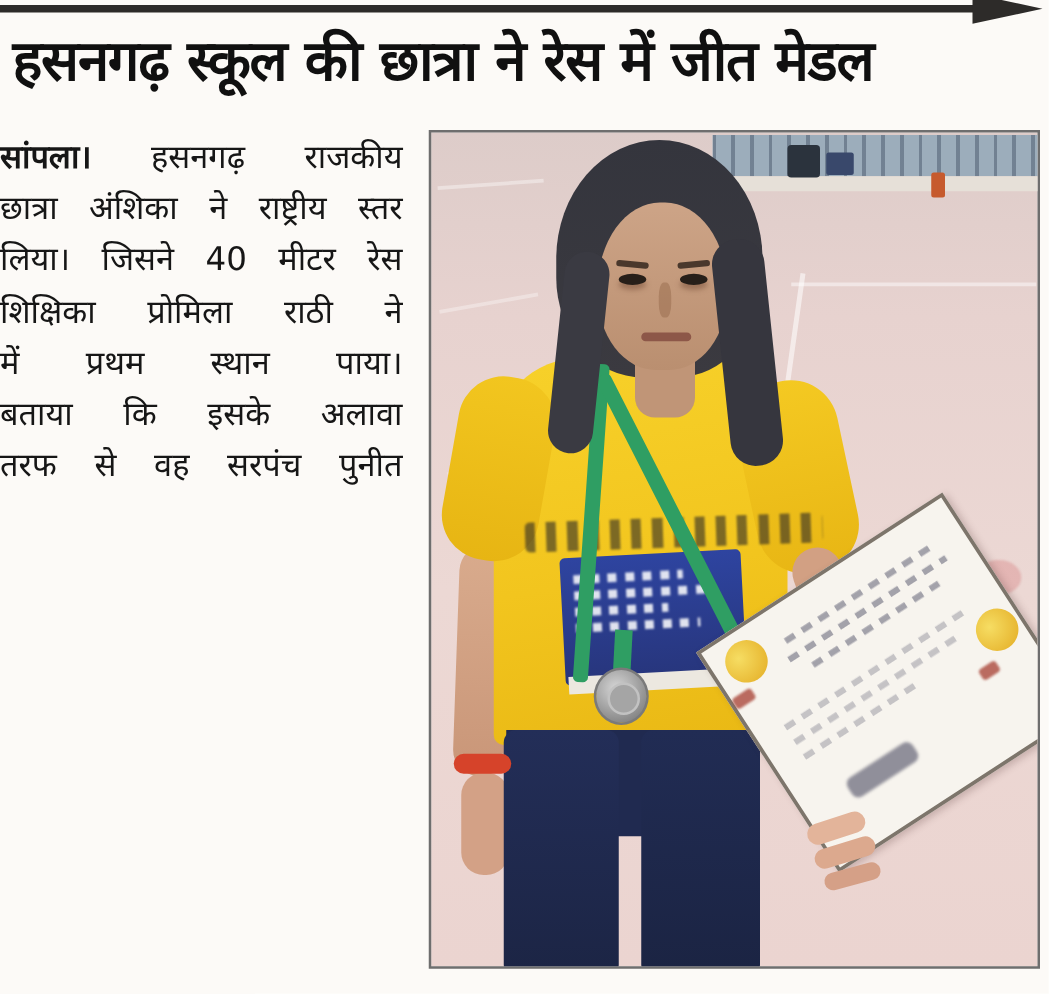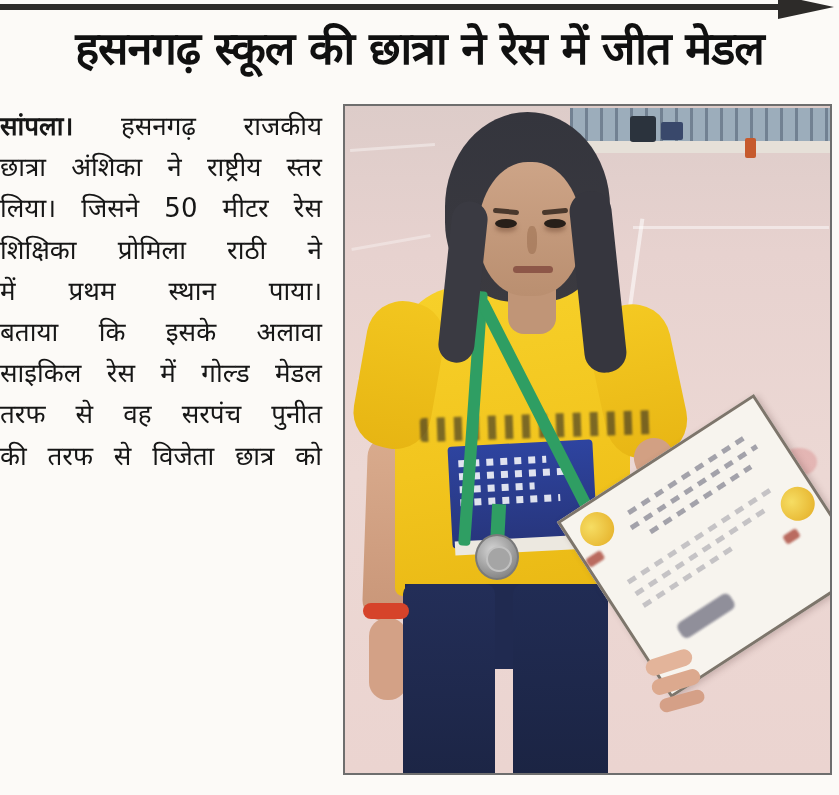--- a/index.html
+++ b/index.html
@@ -5,21 +5,21 @@
   html,body{margin:0;padding:0;}
   body{background:#ffffff;font-family:"DejaVu Sans","Liberation Sans",sans-serif;}
   .page{position:relative;width:839px;height:795px;background:#fcfaf7;overflow:hidden;color:#141414;}
 
   
   .top-rule{position:absolute;left:0;top:4px;width:784px;height:6px;background:#2d2b29;}
   .arrowhead{position:absolute;left:778px;top:-9px;width:0;height:0;
     border-left:56px solid #2d2b29;border-top:12px solid transparent;border-bottom:12px solid transparent;}
 
   
-  .headline{position:absolute;left:10px;top:16px;width:819px;text-align:center;
+  .headline{position:absolute;left:10px;top:16px;width:819px;
     font-size:45px;font-weight:bold;letter-spacing:-1px;color:#101010;white-space:nowrap;}
 
   
   .article{position:absolute;left:0;top:106px;width:322px;}
   .line{font-size:26px;line-height:41.2px;font-weight:500;color:#161616;
     text-align:justify;text-align-last:justify;white-space:nowrap;}
   .line.last-line{text-align-last:left;}
   .dateline{font-weight:bold;}
 
   
@@ -140,27 +140,25 @@
 
   <div class="top-rule">
     <div class="arrowhead"></div>
   </div>
 
   <div class="headline">हसनगढ़ स्कूल की छात्रा ने रेस में जीत मेडल</div>
 
   <div class="article" id="article-lines">
       <div class="line"><span class="dateline">सांपला।</span> हसनगढ़ राजकीय</div>
       <div class="line">छात्रा अंशिका ने राष्ट्रीय स्तर</div>
-      <div class="line">लिया। जिसने 50 मीटर रेस</div>
+      <div class="line">लिया। जिसने 40 मीटर रेस</div>
       <div class="line">शिक्षिका प्रोमिला राठी ने</div>
       <div class="line">में प्रथम स्थान पाया।</div>
       <div class="line">बताया कि इसके अलावा</div>
-      <div class="line">साइकिल रेस में गोल्ड मेडल</div>
       <div class="line">तरफ से वह सरपंच पुनीत</div>
-      <div class="line">की तरफ से विजेता छात्र को</div>
     </div>
 
   <div class="photo">
     <div class="fence"></div>
     <div class="fence-band"></div>
     <div class="bin-1"></div>
     <div class="bin-2"></div>
     <div class="cone"></div>
     <div class="track-line tl-1"></div>
     <div class="track-line tl-2"></div>

